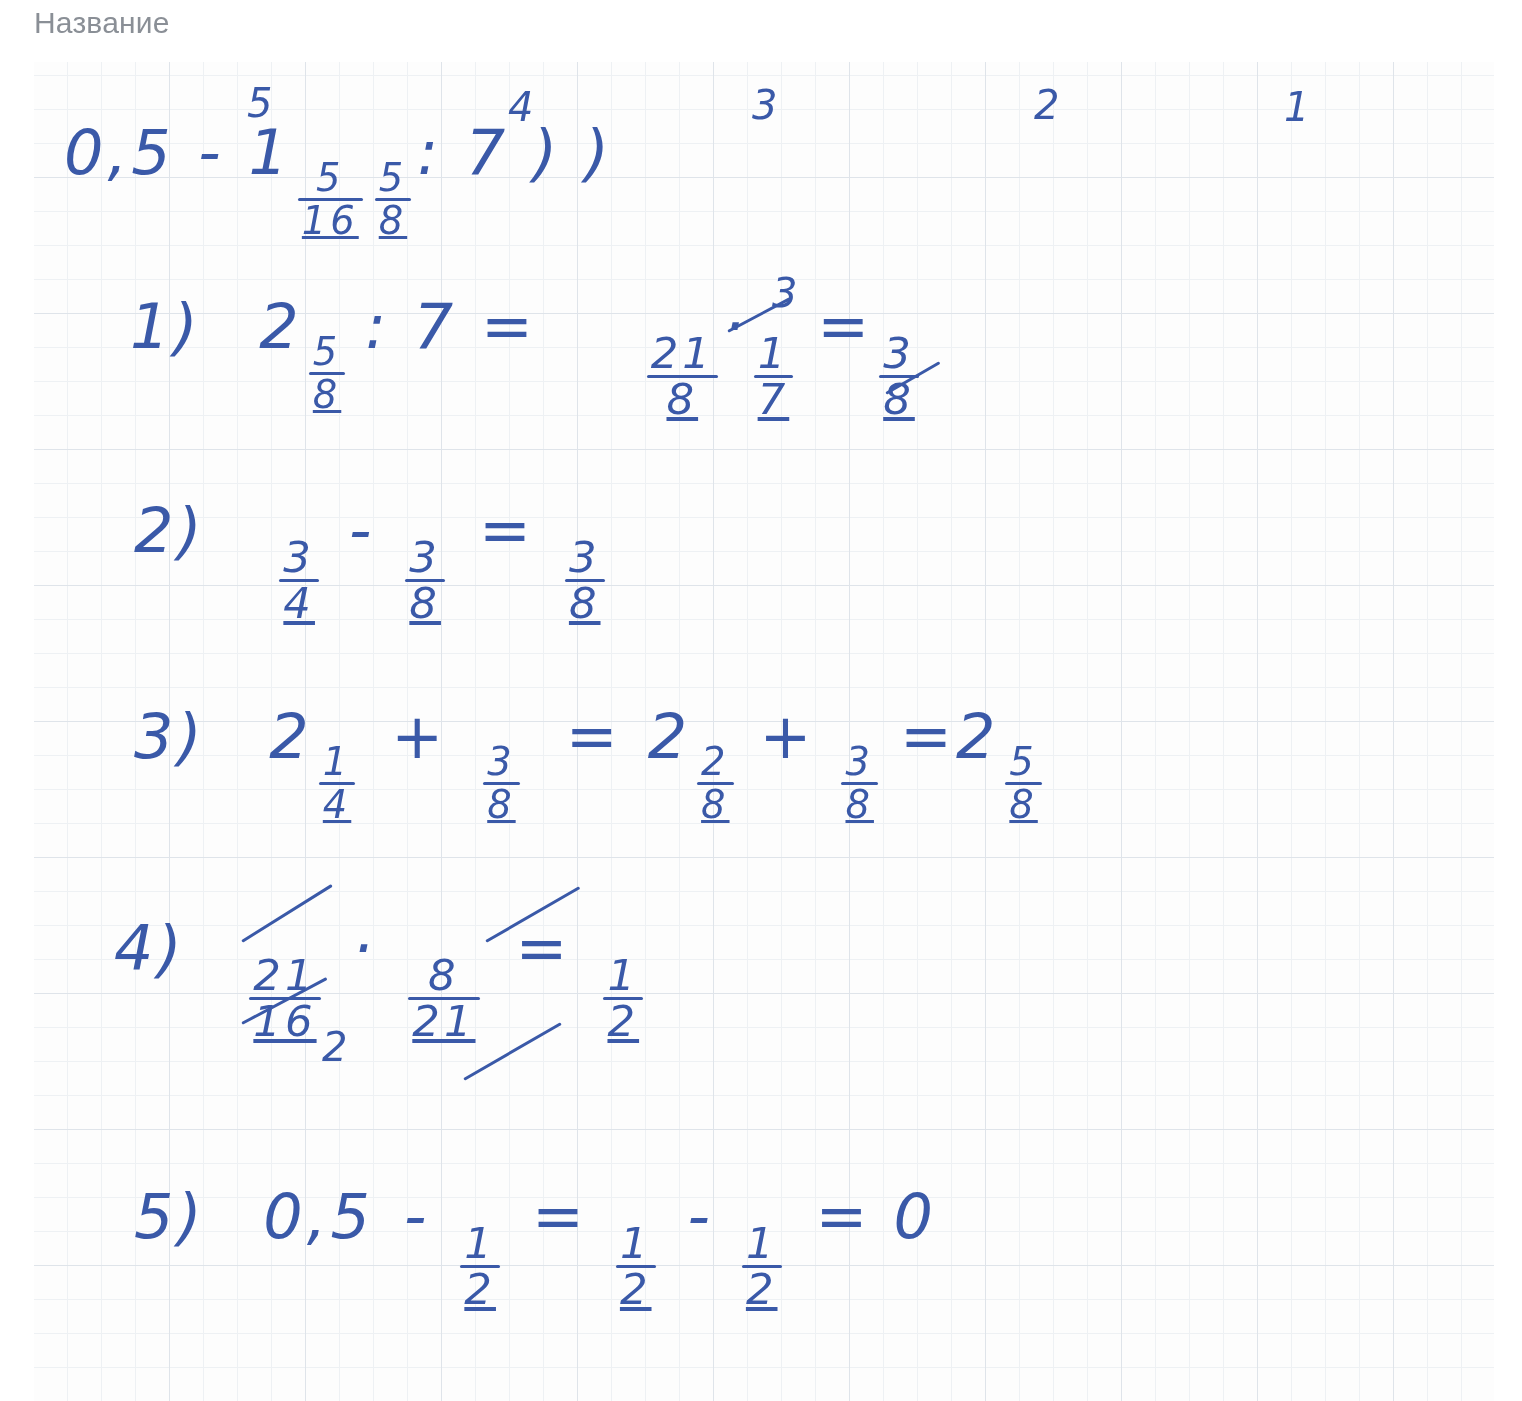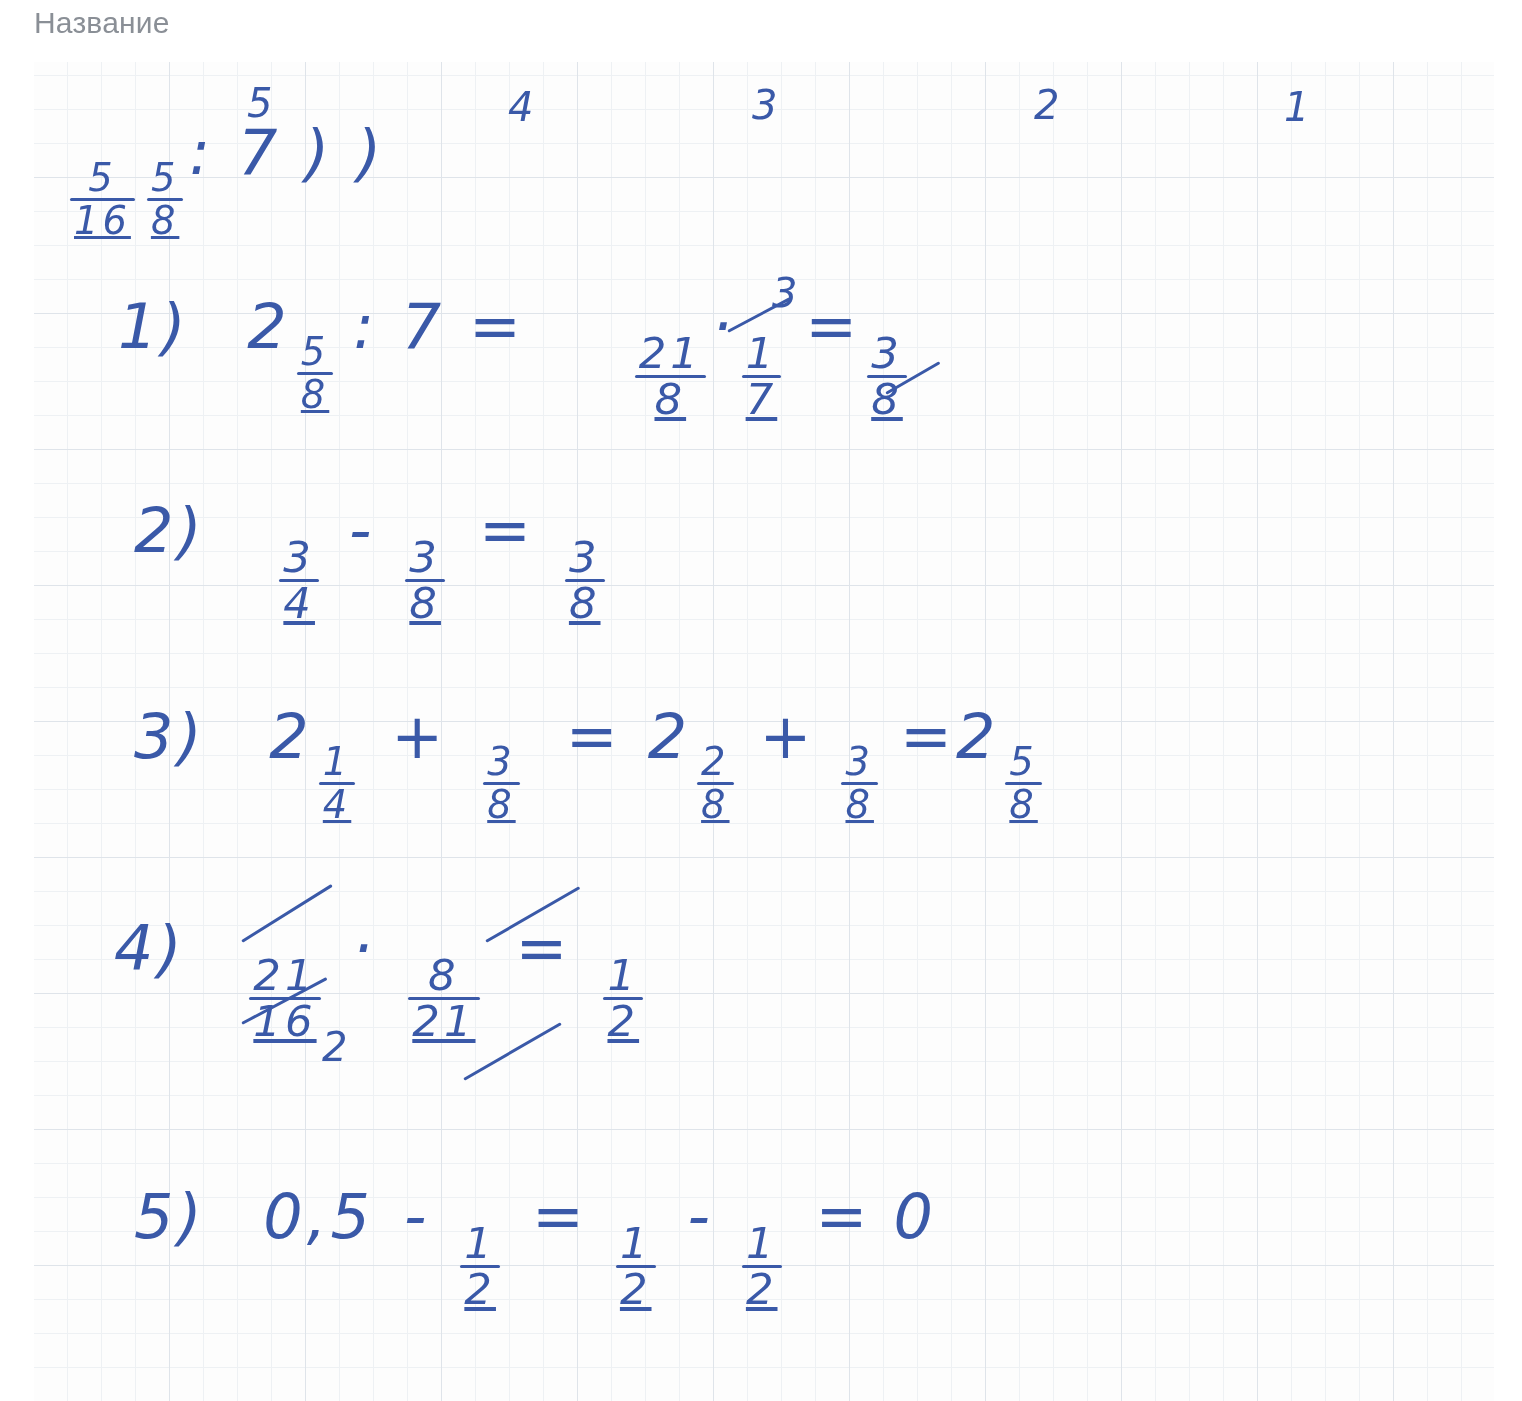--- a/index.html
+++ b/index.html
@@ -116,38 +116,38 @@
 </head>
 <body>
 
 <div id="page">
 
   <div id="title">Название</div>
 
   <div id="paper">
 
     <div class="hand line" style="left:30px; top:54px;">
-      <span class="frac">
+      <span>0,5 - 1</span><span class="frac">
           <span class="num">5</span>
           <span class="bar"></span>
           <span class="den">16</span>
         </span><span class="frac">
           <span class="num">5</span>
           <span class="bar"></span>
           <span class="den">8</span>
         </span><span>: 7 ) )</span>
     </div>
 
     <span class="sup" style="left:213px; top:18px;">5</span>
     <span class="sup" style="left:474px; top:22px;">4</span>
     <span class="sup" style="left:718px; top:20px;">3</span>
     <span class="sup" style="left:1000px; top:20px;">2</span>
     <span class="sup" style="left:1250px; top:22px;">1</span>
 
-    <div class="hand line" style="left:84px; top:228px;">
+    <div class="hand line" style="left:96px; top:228px;">
       <span>1)</span>
       <span style="display:inline-block;width:34px"></span><span>2</span><span class="frac">
           <span class="num">5</span>
           <span class="bar"></span>
           <span class="den">8</span>
         </span><span style="display:inline-block;width:14px"></span><span>: 7 =</span>
       <span style="display:inline-block;width:80px"></span><span class="frac big">
           <span class="num">21</span>
           <span class="bar"></span>
           <span class="den">8</span>

